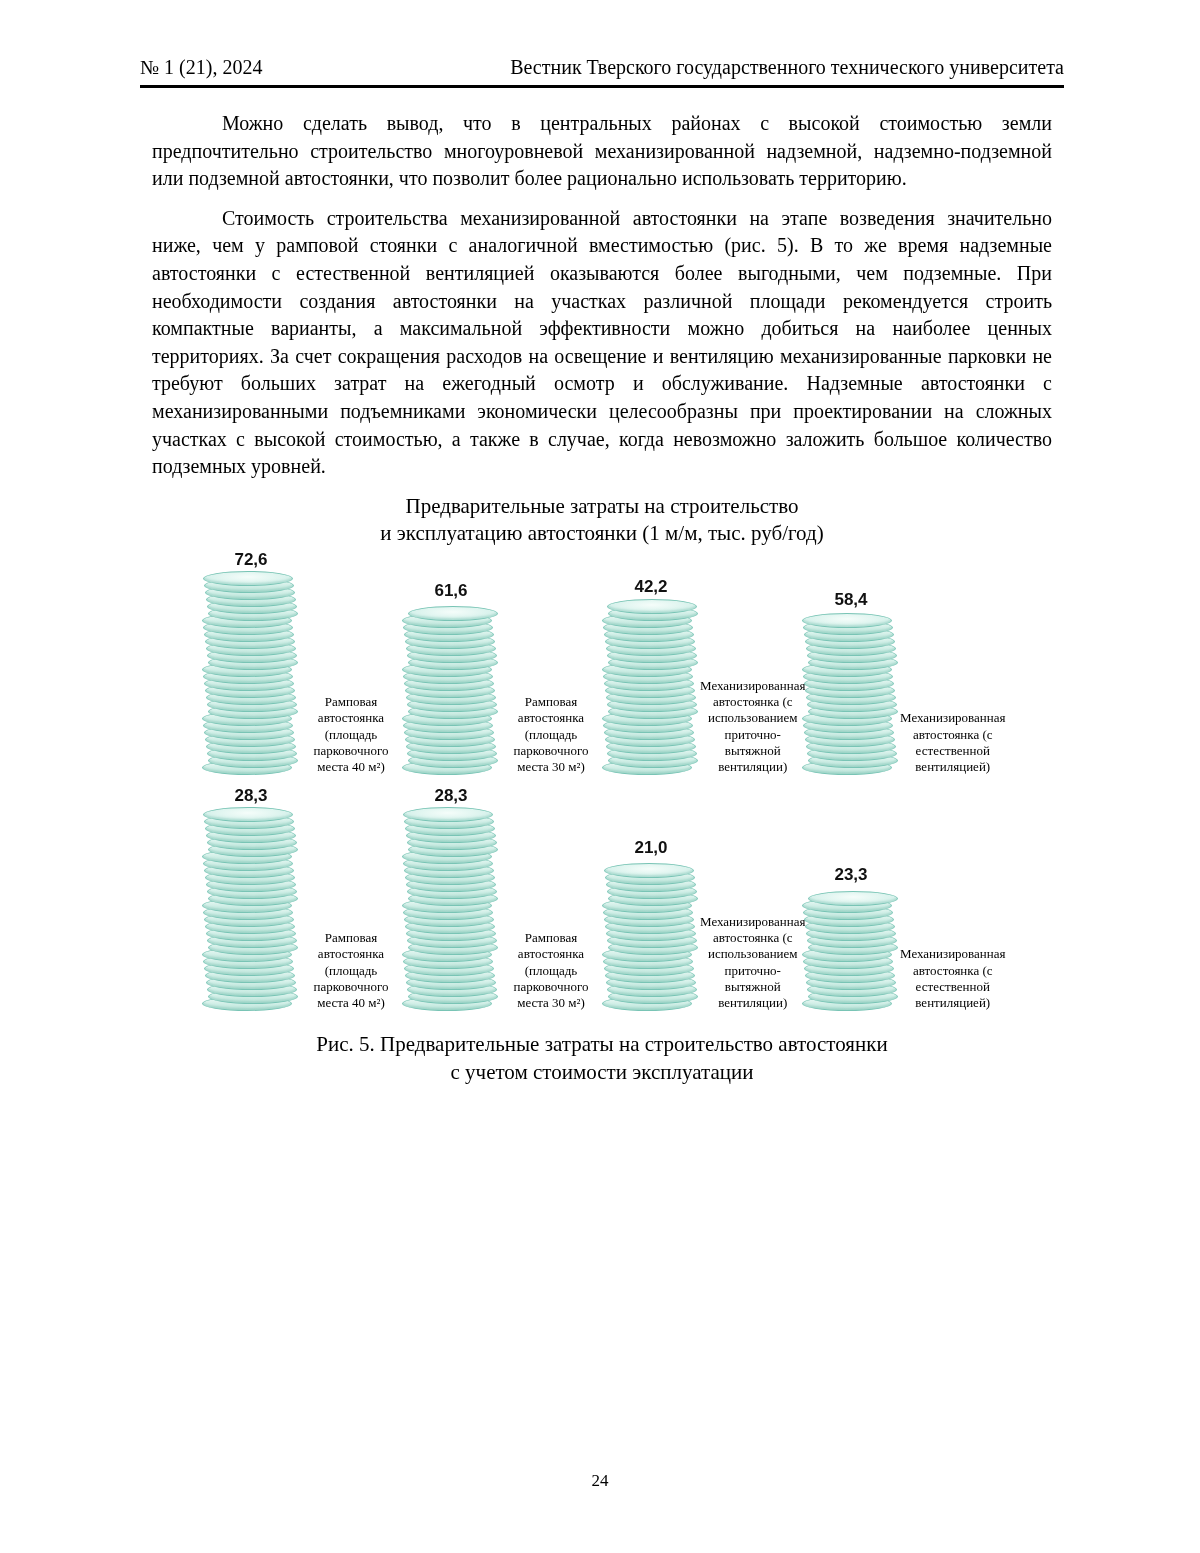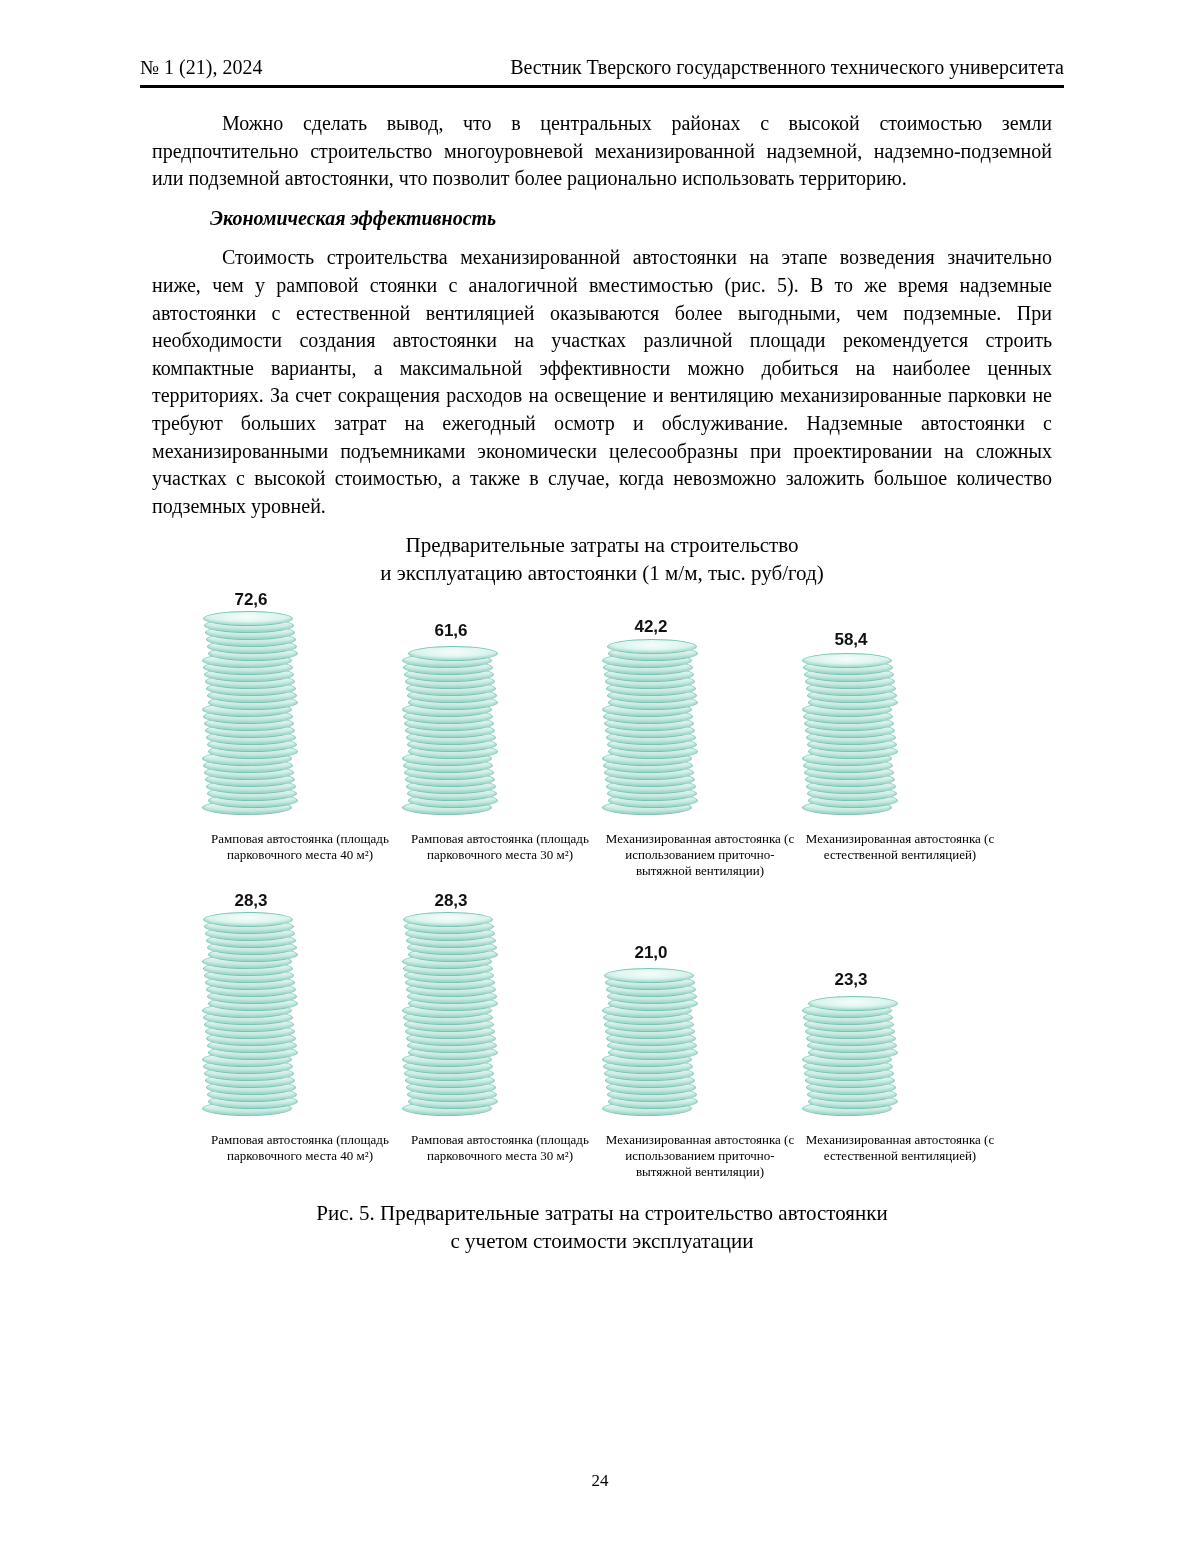--- a/index.html
+++ b/index.html
@@ -44,22 +44,22 @@
   .chart-title { text-align: center; font-size: 21px; line-height: 1.3; }
   .chart-2 { margin-top: 10px; }
   .chart-row {
     display: flex;
     justify-content: center;
     margin-top: 2px;
   }
   .bar-col {
     width: 200px;
     display: flex;
-    flex-direction: column;
-    align-items: flex-start;
+    flex-direction: row;
+    align-items: flex-end;
   }
   .bar-top {
     height: 226px;
     display: flex;
     flex-direction: column;
     justify-content: flex-end;
     align-items: center;
   }
   .bar-value {
     font-family: "Liberation Sans", sans-serif;
@@ -108,21 +108,20 @@
     <header class="page-header">
       <div class="header-row">
         <span>№ 1 (21), 2024</span>
         <span>Вестник Тверского государственного технического университета</span>
       </div>
       <div class="rule"></div>
     </header>
 
     <section class="body-text">
       <p class="para">Можно сделать вывод, что в центральных районах с высокой стоимостью земли предпочтительно строительство многоуровневой механизированной надземной, надземно-подземной или подземной автостоянки, что позволит более рационально использовать территорию.</p>
-      <h3 class="section-heading">Экономическая эффективность</h3>
       <p class="para">Стоимость строительства механизированной автостоянки на этапе возведения значительно ниже, чем у рамповой стоянки с аналогичной вместимостью (рис. 5). В то же время надземные автостоянки с естественной вентиляцией оказываются более выгодными, чем подземные. При необходимости создания автостоянки на участках различной площади рекомендуется строить компактные варианты, а максимальной эффективности можно добиться на наиболее ценных территориях. За счет сокращения расходов на освещение и вентиляцию механизированные парковки не требуют больших затрат на ежегодный осмотр и обслуживание. Надземные автостоянки с механизированными подъемниками экономически целесообразны при проектировании на сложных участках с высокой стоимостью, а также в случае, когда невозможно заложить большое количество подземных уровней.</p>
     </section>
 
     <figure class="figure">
 
       <div class="chart">
         <div class="chart-title">
           <div>Предварительные затраты на строительство</div>
           <div>и эксплуатацию автостоянки (1 м/м, тыс. руб/год)</div>
         </div>

